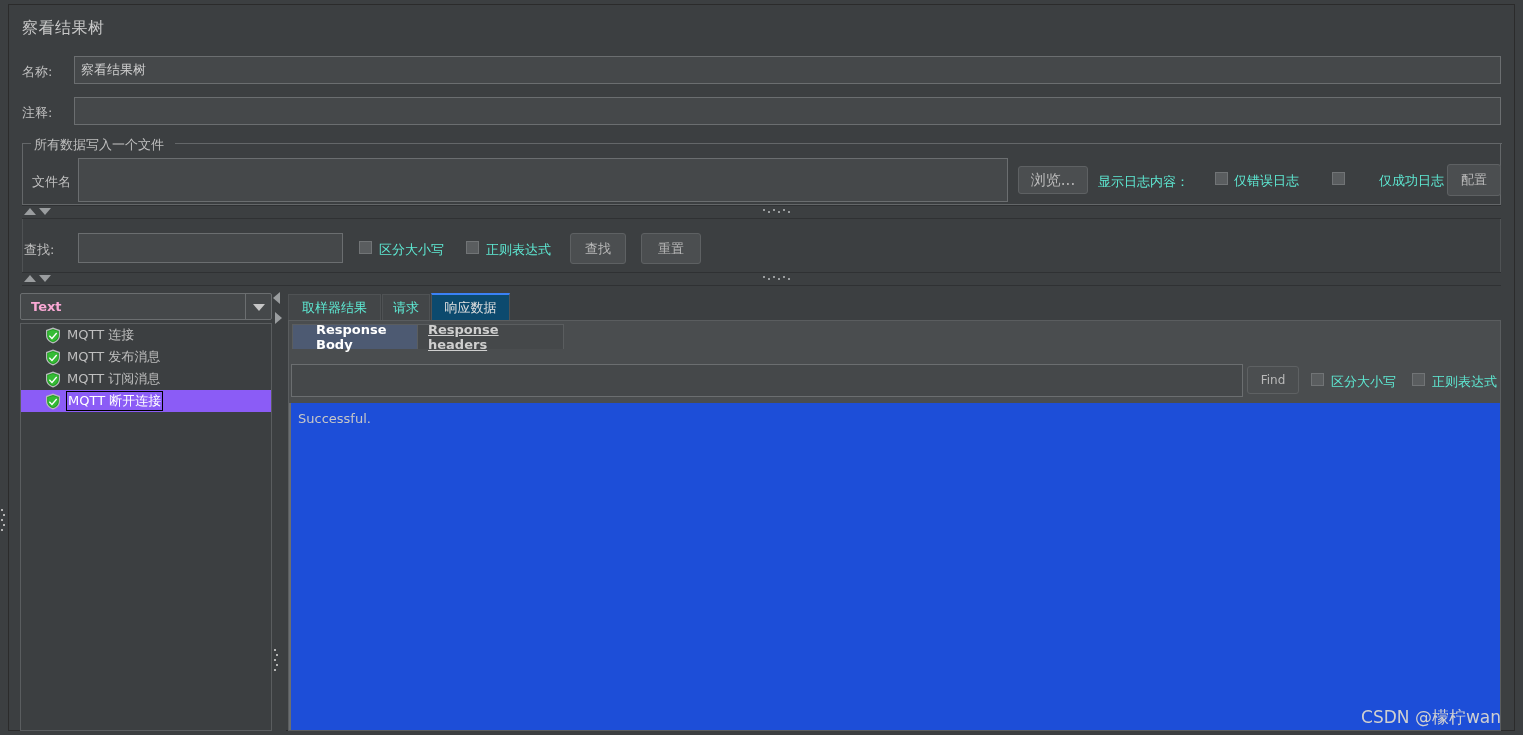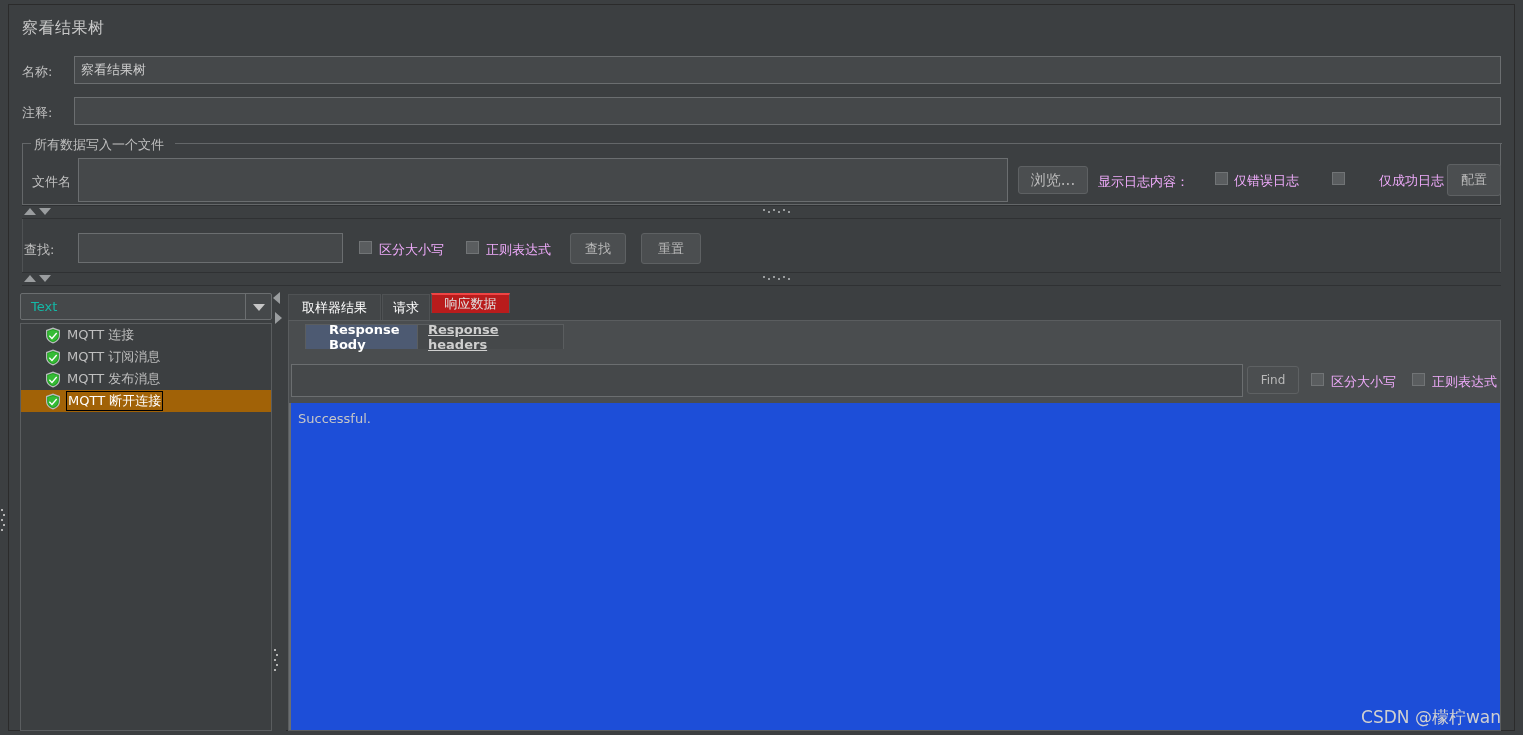--- a/index.html
+++ b/index.html
@@ -107,21 +107,21 @@
   #reset-button  { left: 641px;  top: 233px; width: 60px; height: 31px; }
   #body-find-button { left: 1247px; top: 366px; width: 52px; height: 28px; font-size: 12px; }
 
   
   .cb-box {
     position: absolute;
     width: 13px; height: 13px;
     background: #5a5d5f;
     border: 1px solid #717476;
   }
-  .cb-text { position: absolute; font-size: 13px; color: #f0abfc; white-space: nowrap; }
+  .cb-text { position: absolute; font-size: 13px; color: #5eead4; white-space: nowrap; }
 
   #log-content-label { left: 1098px; top: 173px; }
   #err-log-box  { left: 1215px; top: 172px; }
   #err-log-text { left: 1234px; top: 172px; }
   #ok-log-box   { left: 1332px; top: 172px; }
   #ok-log-text  { left: 1351px; top: 172px; margin-left: 28px; }
 
   
   .splitter {
     position: absolute;
@@ -176,21 +176,21 @@
   .combo {
     position: absolute;
     left: 20px; top: 293px;
     width: 252px; height: 27px;
     background: #45484a;
     border: 1px solid #6b6e70;
     border-radius: 2px;
   }
   .combo-text {
     position: absolute; left: 10px; top: 5px;
-    font-size: 13px; font-weight: normal; color: #14b8a6;
+    font-size: 13px; font-weight: bold; color: #f9a8d4;
   }
   .combo-arrow-cell {
     position: absolute; right: 0; top: 0;
     width: 26px; height: 100%;
     border-left: 1px solid #6b6e70;
   }
   .combo-arrow {
     position: absolute; left: 7px; top: 10px;
     width: 0; height: 0;
     border-left: 6px solid transparent;
@@ -209,21 +209,21 @@
   .tree-item {
     position: relative;
     height: 22px;
     display: flex; align-items: center;
     padding-left: 26px;
     font-size: 13px;
     color: #bfbfbf;
     white-space: nowrap;
   }
   .tree-item.selected {
-    background: #a16207;
+    background: #8b5cf6;
     color: #ffffff;
   }
   .tree-item.selected .tree-label {
     outline: 1px solid #000000;
     padding: 0 1px;
   }
   .shield {
     position: absolute;
     left: 24px; top: 3px;
     width: 16px; height: 17px;
@@ -267,32 +267,32 @@
     position: absolute;
     left: 288px; top: 293px;
     width: 1213px; height: 27px;
   }
   .tab {
     position: absolute;
     top: 1px; height: 26px;
     background: #434648;
     border: 1px solid #4f5254;
     border-bottom: none;
-    color: #ffffff;
+    color: #5eead4;
     font-size: 13px;
     display: flex; align-items: center;
     justify-content: center;
     padding: 0 9px;
     cursor: default;
   }
   .tab.active {
-    background: #b91c1c;
+    background: #0c4a6e;
     color: #e0e0e0;
-    border-top: 2px solid #ef4444;
-    height: 20px;
+    border-top: 2px solid #3b82f6;
+    height: 28px;
     top: 0;
   }
   #tab-sampler { left: 0px;   width: 93px; }
   #tab-request { left: 94px;  width: 48px; }
   #tab-response{ left: 143px; width: 79px; }
 
   .results-pane {
     position: absolute;
     left: 288px; top: 320px;
     width: 1213px; height: 411px;
@@ -311,21 +311,21 @@
     border: 1px solid #5a5d5f;
     border-bottom: none;
     color: #cfcfcf;
     font-size: 13px;
     font-weight: bold;
     display: flex; align-items: center; justify-content: center;
     padding: 0 10px;
     cursor: default;
   }
   .subtab.active { background: #4d5a72; color: #ffffff; }
-  #subtab-body    { left: 16px;   width: 127px; padding-left: 23px; }
+  #subtab-body    { left: 3px;   width: 127px; padding-left: 23px; }
   #subtab-headers { left: 128px; width: 147px; text-decoration: underline; }
 
   #body-search-input {
     left: 291px; top: 364px;
     width: 952px; height: 33px;
   }
   #case-box-2  { left: 1311px; top: 373px; }
   #case-text-2 { left: 1331px; top: 373px; }
   #regex-box-2 { left: 1412px; top: 373px; }
   #regex-text-2{ left: 1432px; top: 373px; }
@@ -440,30 +440,30 @@
     </svg></span>
         <span class="tree-label">MQTT 连接</span>
       </div>
       <div class="tree-item">
         <span class="shield"><svg viewBox="0 0 16 17" width="16" height="17">
       <path d="M8 0.6 L15 3 V8.5 C15 12.5 11.8 15.4 8 16.4 C4.2 15.4 1 12.5 1 8.5 V3 Z" fill="#b9bcbe"></path>
       <path d="M8 1.9 L13.8 3.9 V8.5 C13.8 11.8 11.2 14.2 8 15.1 C4.8 14.2 2.2 11.8 2.2 8.5 V3.9 Z" fill="#1f9e1f"></path>
       <path d="M8 2.9 L12.9 4.6 V8.5 C12.9 11.2 10.7 13.4 8 14.2 C5.3 13.4 3.1 11.2 3.1 8.5 V4.6 Z" fill="#35bb35"></path>
       <path d="M4.8 8.3 L6.9 10.6 L11.2 5.6 L12.2 6.6 L7.0 12.6 L3.9 9.3 Z" fill="#ffffff"></path>
     </svg></span>
-        <span class="tree-label">MQTT 订阅消息</span>
+        <span class="tree-label">MQTT 发布消息</span>
       </div>
       <div class="tree-item">
         <span class="shield"><svg viewBox="0 0 16 17" width="16" height="17">
       <path d="M8 0.6 L15 3 V8.5 C15 12.5 11.8 15.4 8 16.4 C4.2 15.4 1 12.5 1 8.5 V3 Z" fill="#b9bcbe"></path>
       <path d="M8 1.9 L13.8 3.9 V8.5 C13.8 11.8 11.2 14.2 8 15.1 C4.8 14.2 2.2 11.8 2.2 8.5 V3.9 Z" fill="#1f9e1f"></path>
       <path d="M8 2.9 L12.9 4.6 V8.5 C12.9 11.2 10.7 13.4 8 14.2 C5.3 13.4 3.1 11.2 3.1 8.5 V4.6 Z" fill="#35bb35"></path>
       <path d="M4.8 8.3 L6.9 10.6 L11.2 5.6 L12.2 6.6 L7.0 12.6 L3.9 9.3 Z" fill="#ffffff"></path>
     </svg></span>
-        <span class="tree-label">MQTT 发布消息</span>
+        <span class="tree-label">MQTT 订阅消息</span>
       </div>
       <div class="tree-item selected">
         <span class="shield"><svg viewBox="0 0 16 17" width="16" height="17">
       <path d="M8 0.6 L15 3 V8.5 C15 12.5 11.8 15.4 8 16.4 C4.2 15.4 1 12.5 1 8.5 V3 Z" fill="#b9bcbe"></path>
       <path d="M8 1.9 L13.8 3.9 V8.5 C13.8 11.8 11.2 14.2 8 15.1 C4.8 14.2 2.2 11.8 2.2 8.5 V3.9 Z" fill="#1f9e1f"></path>
       <path d="M8 2.9 L12.9 4.6 V8.5 C12.9 11.2 10.7 13.4 8 14.2 C5.3 13.4 3.1 11.2 3.1 8.5 V4.6 Z" fill="#35bb35"></path>
       <path d="M4.8 8.3 L6.9 10.6 L11.2 5.6 L12.2 6.6 L7.0 12.6 L3.9 9.3 Z" fill="#ffffff"></path>
     </svg></span>
         <span class="tree-label">MQTT 断开连接</span>
       </div>

